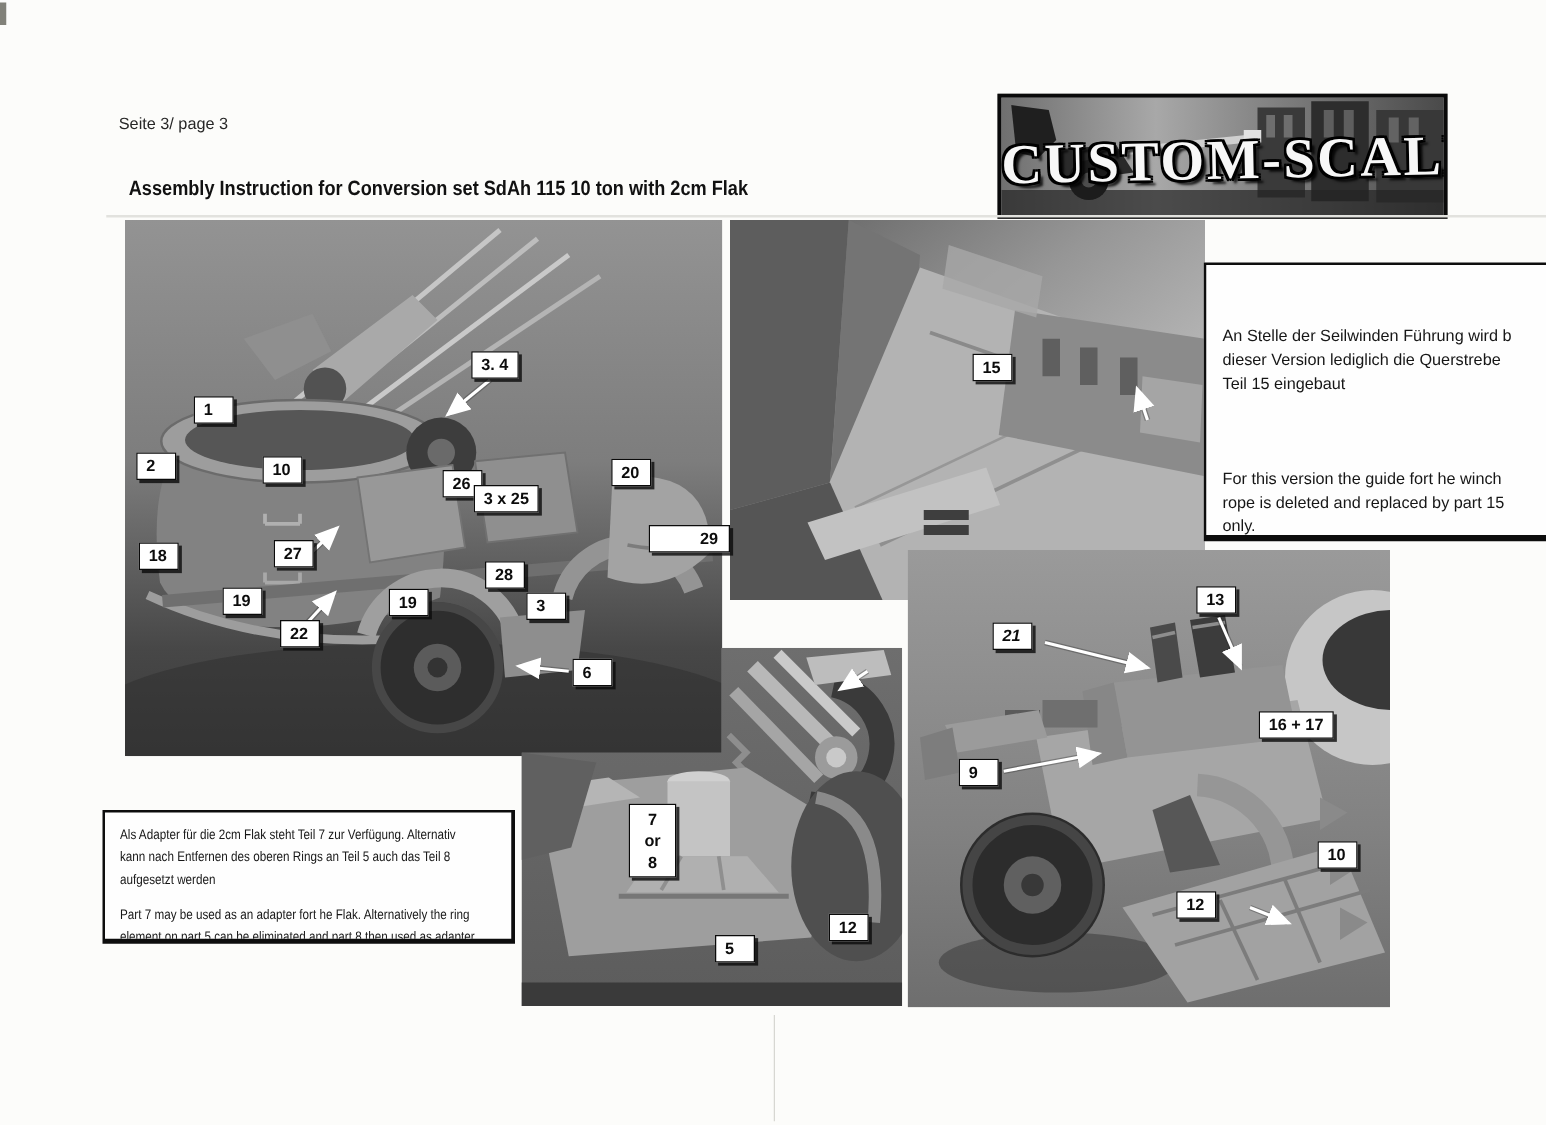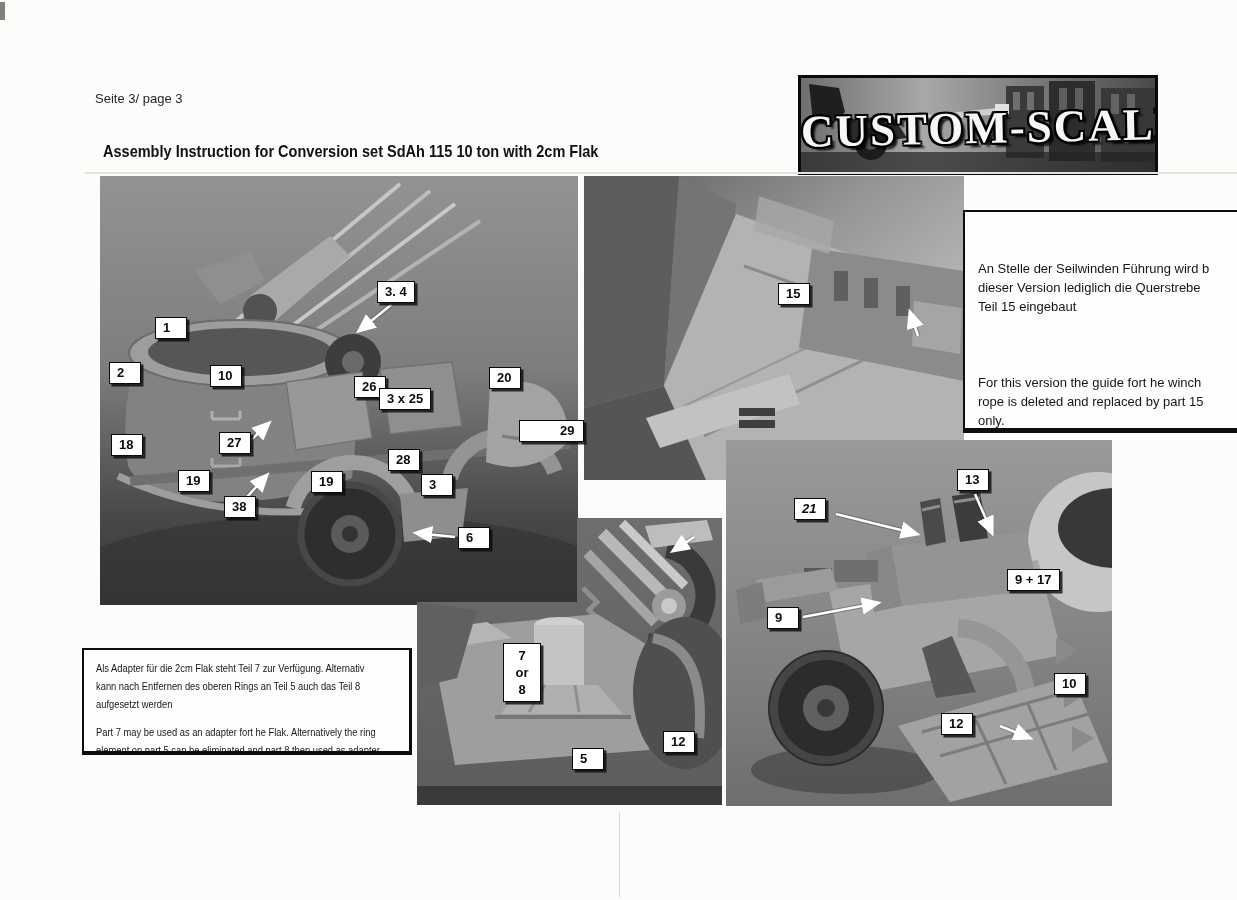--- a/index.html
+++ b/index.html
@@ -302,35 +302,35 @@
   <div class="plabel" style="left:155px;top:317px;">1</div>
   <div class="plabel" style="left:109px;top:362px;">2</div>
   <div class="plabel" style="left:210px;top:365px;">10</div>
   <div class="plabel" style="left:328px;top:376px;margin-left:26px;">26</div>
   <div class="plabel" style="left:379px;top:388px;">3 x 25</div>
   <div class="plabel" style="left:489px;top:367px;">20</div>
   <div class="plabel" style="left:519px;top:420px;padding-left:40px;">29</div>
   <div class="plabel" style="left:111px;top:434px;">18</div>
   <div class="plabel" style="left:219px;top:432px;">27</div>
   <div class="plabel" style="left:178px;top:470px;">19</div>
-  <div class="plabel" style="left:224px;top:496px;">38</div>
+  <div class="plabel" style="left:224px;top:496px;">22</div>
   <div class="plabel" style="left:311px;top:471px;">19</div>
   <div class="plabel" style="left:388px;top:449px;">28</div>
   <div class="plabel" style="left:421px;top:474px;">3</div>
   <div class="plabel" style="left:458px;top:527px;">6</div>
   <div class="plabel" style="left:377px;top:281px;">3. 4</div>
   <div class="plabel" style="left:778px;top:283px;">15</div>
   <div class="plabel" style="left:503px;top:643px;text-align:center;line-height:17px;padding:3px 10px;">7
 or
 8</div>
   <div class="plabel" style="left:572px;top:748px;">5</div>
   <div class="plabel" style="left:663px;top:731px;">12</div>
   <div class="plabel" style="left:957px;top:469px;">13</div>
   <div class="plabel" style="left:794px;top:498px;font-style:italic;">21</div>
-  <div class="plabel" style="left:1007px;top:569px;">9 + 17</div>
+  <div class="plabel" style="left:1007px;top:569px;">16 + 17</div>
   <div class="plabel" style="left:767px;top:607px;">9</div>
   <div class="plabel" style="left:1054px;top:673px;">10</div>
   <div class="plabel" style="left:941px;top:713px;">12</div>
 
   <div class="abs notebox notebox-right">
     <p>An Stelle der Seilwinden Führung wird b
 dieser Version lediglich die Querstrebe
 Teil 15 eingebaut</p>
     <p>For this version the guide fort he winch
 rope is deleted and replaced by part 15

